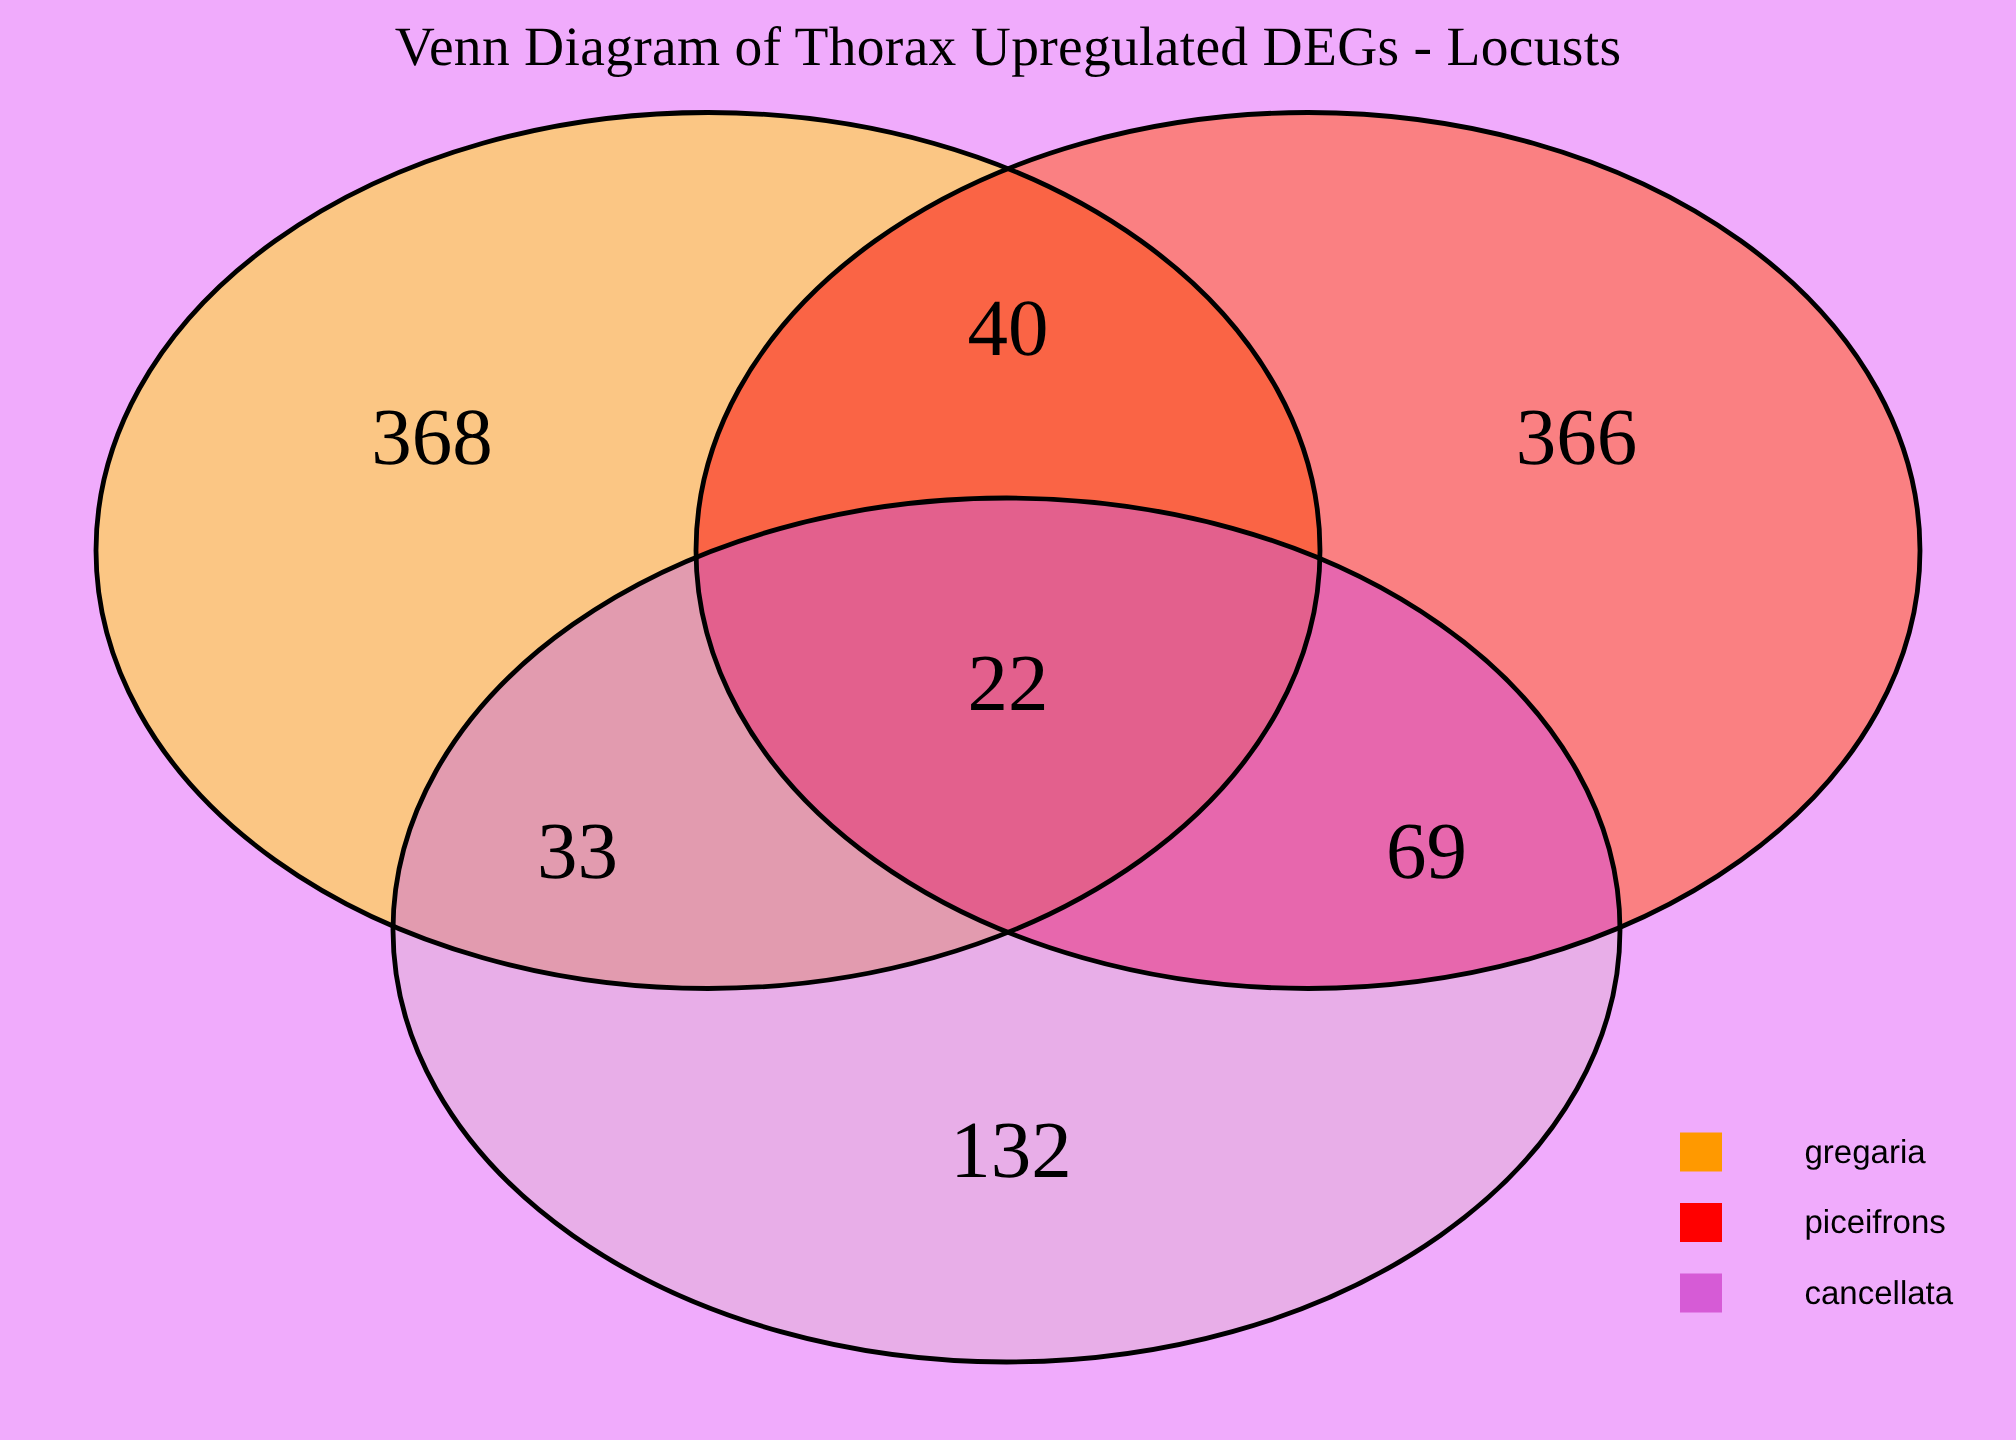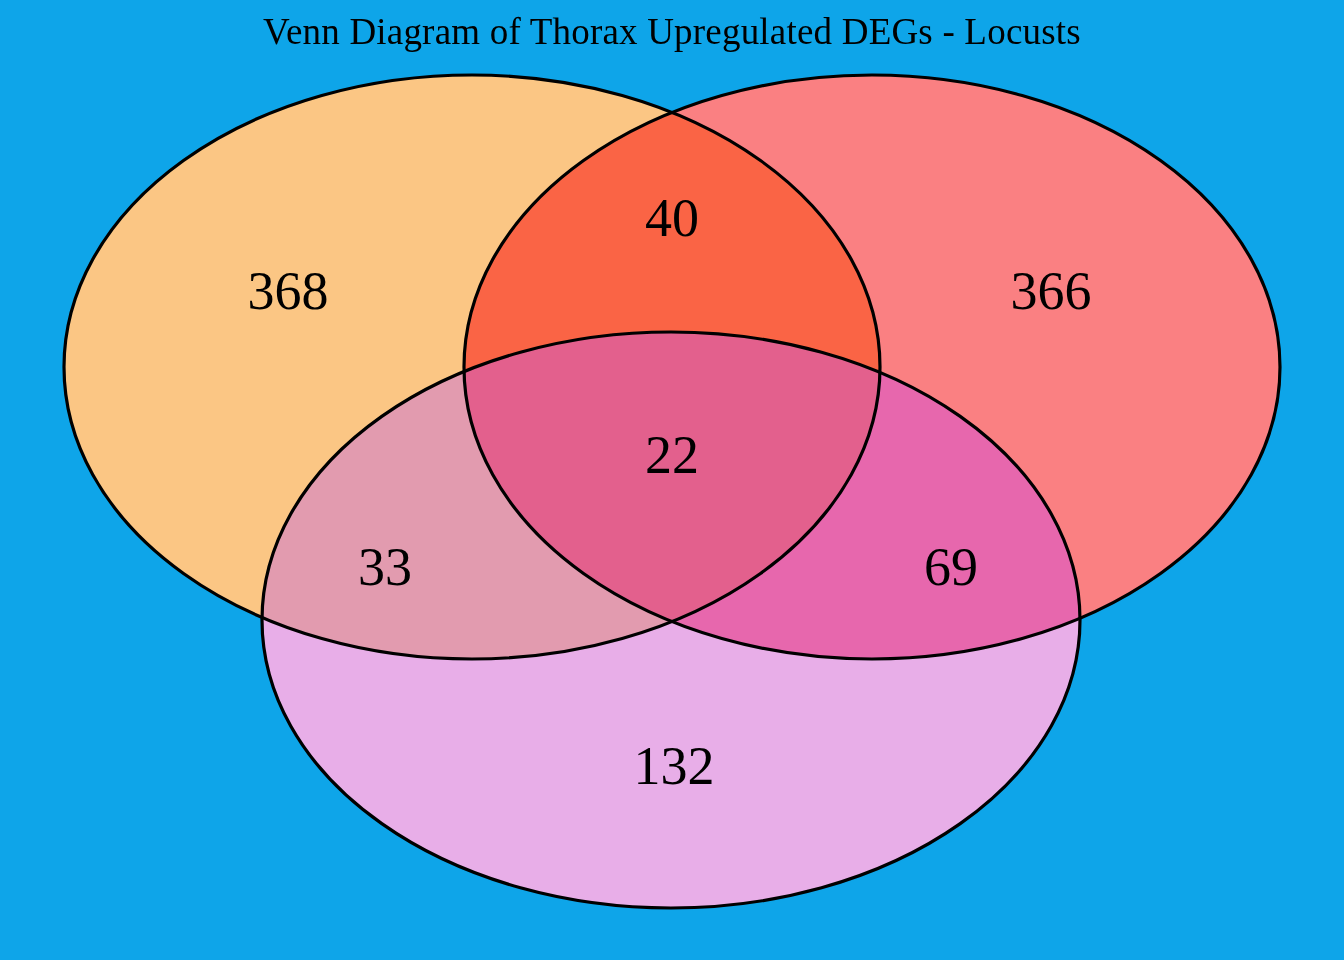--- a/index.html
+++ b/index.html
@@ -11,21 +11,21 @@
   body {
     width: 1344px;
     height: 960px;
     overflow: hidden;
     font-family: "Liberation Sans", sans-serif;
   }
   #venn-root {
     position: relative;
     width: 1344px;
     height: 960px;
-    background: #0ea5e9;
+    background: #f0abfc;
   }
   #chart-title {
     position: absolute;
     top: 10px;
     left: 0;
     width: 1344px;
     text-align: center;
     font-family: "Liberation Serif", serif;
     font-size: 37px;
     color: #000000;
@@ -120,14 +120,28 @@
       <text class="region-count" x="288" y="297">368</text>
       <text class="region-count" x="1051" y="297">366</text>
       <text class="region-count" x="672" y="224">40</text>
       <text class="region-count" x="672" y="461">22</text>
       <text class="region-count" x="385" y="573">33</text>
       <text class="region-count" x="951" y="573">69</text>
       <text class="region-count" x="674" y="772">132</text>
     </g>
   </svg>
 
+  <div id="legend">
+    <div class="legend-row">
+      <span class="legend-swatch" style="background: rgb(255, 153, 0);"></span>
+      <span class="legend-label">gregaria</span>
+    </div>
+    <div class="legend-row">
+      <span class="legend-swatch" style="background: rgb(255, 0, 0);"></span>
+      <span class="legend-label">piceifrons</span>
+    </div>
+    <div class="legend-row">
+      <span class="legend-swatch" style="background: rgb(214, 91, 214);"></span>
+      <span class="legend-label">cancellata</span>
+    </div>
+  </div>
 
 </div>
 
 </body></html>

